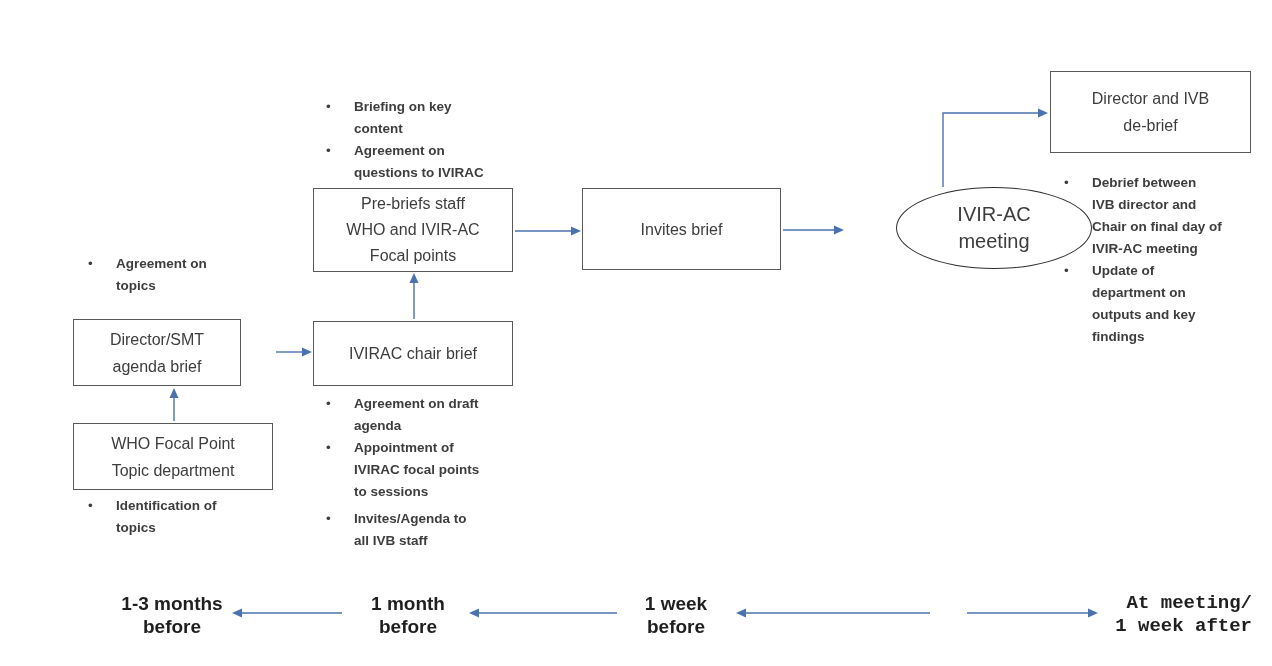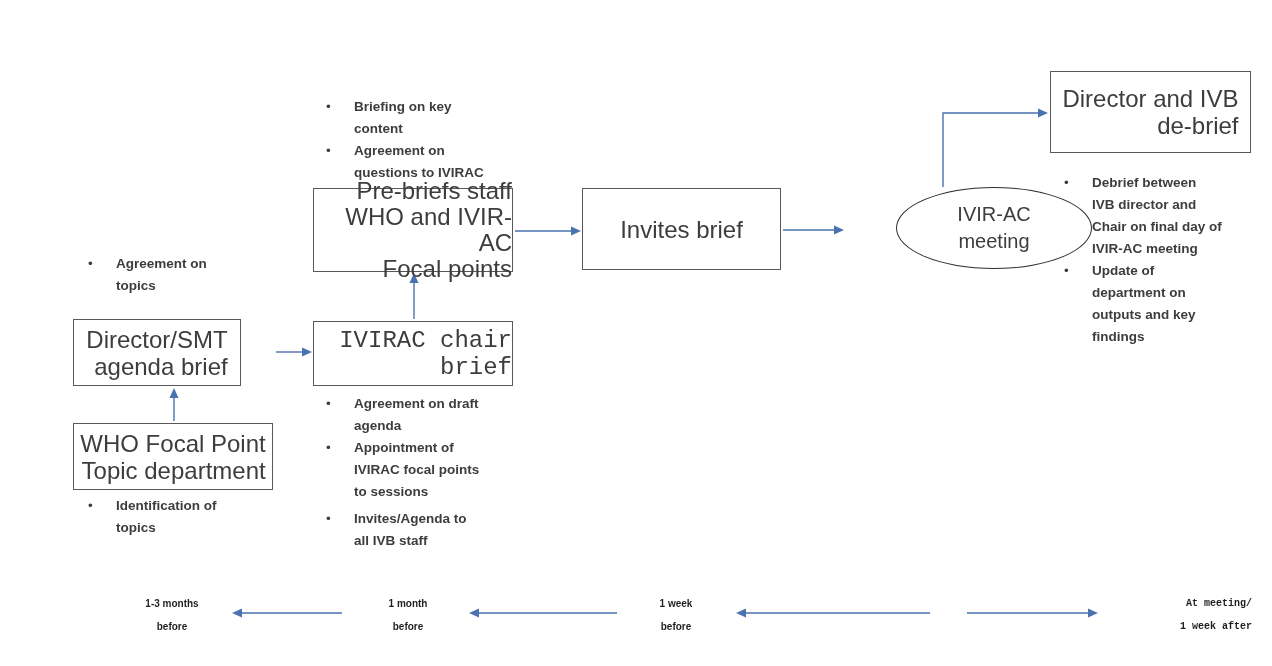--- a/index.html
+++ b/index.html
@@ -17,29 +17,29 @@
   }
   
   .box {
     position: absolute;
     box-sizing: border-box;
     border: 1.5px solid var(--box-border, #595959);
     background: #ffffff;
     display: flex;
     align-items: center;
     justify-content: center;
-    text-align: right;
+    text-align: center;
     color: var(--text, #3d3d3d);
-    font-size: 24px;
+    font-size: 16px;
     line-height: 27px;
     white-space: pre-line;
   }
   #box-who      { left: 73px;  top: 423px; width: 200px; height: 67px; }
   #box-smt      { left: 73px;  top: 319px; width: 168px; height: 67px; }
-  #box-chair    { left: 313px; top: 321px; width: 200px; height: 65px; font-family: Liberation Mono, monospace; }
+  #box-chair    { left: 313px; top: 321px; width: 200px; height: 65px; }
   #box-prebriefs{ left: 313px; top: 188px; width: 200px; height: 84px; line-height: 26px; }
   #box-director { left: 582px; top: 188px; width: 199px; height: 82px; }
   #box-debrief  { left: 1050px; top: 71px; width: 201px; height: 82px; }
   #node-ellipse {
     position: absolute;
     box-sizing: border-box;
     left: 896px; top: 187px; width: 196px; height: 82px;
     border: 1.3px solid var(--ellipse-border, #2e2e2e);
     border-radius: 50%;
     background: #ffffff;
@@ -65,21 +65,21 @@
   #notes-smt      { left: 88px;  top: 253px; width: 170px; }
   #notes-who      { left: 88px;  top: 495px; width: 170px; }
   #notes-prebriefs{ left: 326px; top: 96px;  width: 180px; }
   #notes-chair    { left: 326px; top: 393px; width: 190px; }
   #notes-chair .note-item:nth-child(3) { margin-top: 5px; }
   #notes-debrief  { left: 1064px; top: 172px; width: 185px; }
   
   .tlabel {
     position: absolute;
     font-weight: bold;
-    font-size: 10px;
+    font-size: 19px;
     line-height: 23px;
     color: var(--timeline-text, #1f1f1f);
     text-align: center;
     white-space: pre-line;
   }
   #t1 { left: 102px;  top: 592px; width: 140px; }
   #t2 { left: 338px;  top: 592px; width: 140px; }
   #t3 { left: 606px;  top: 592px; width: 140px; }
   #t4 { left: 1112px; top: 592px; width: 140px; text-align: right; font-family: Liberation Mono, monospace; }
   

